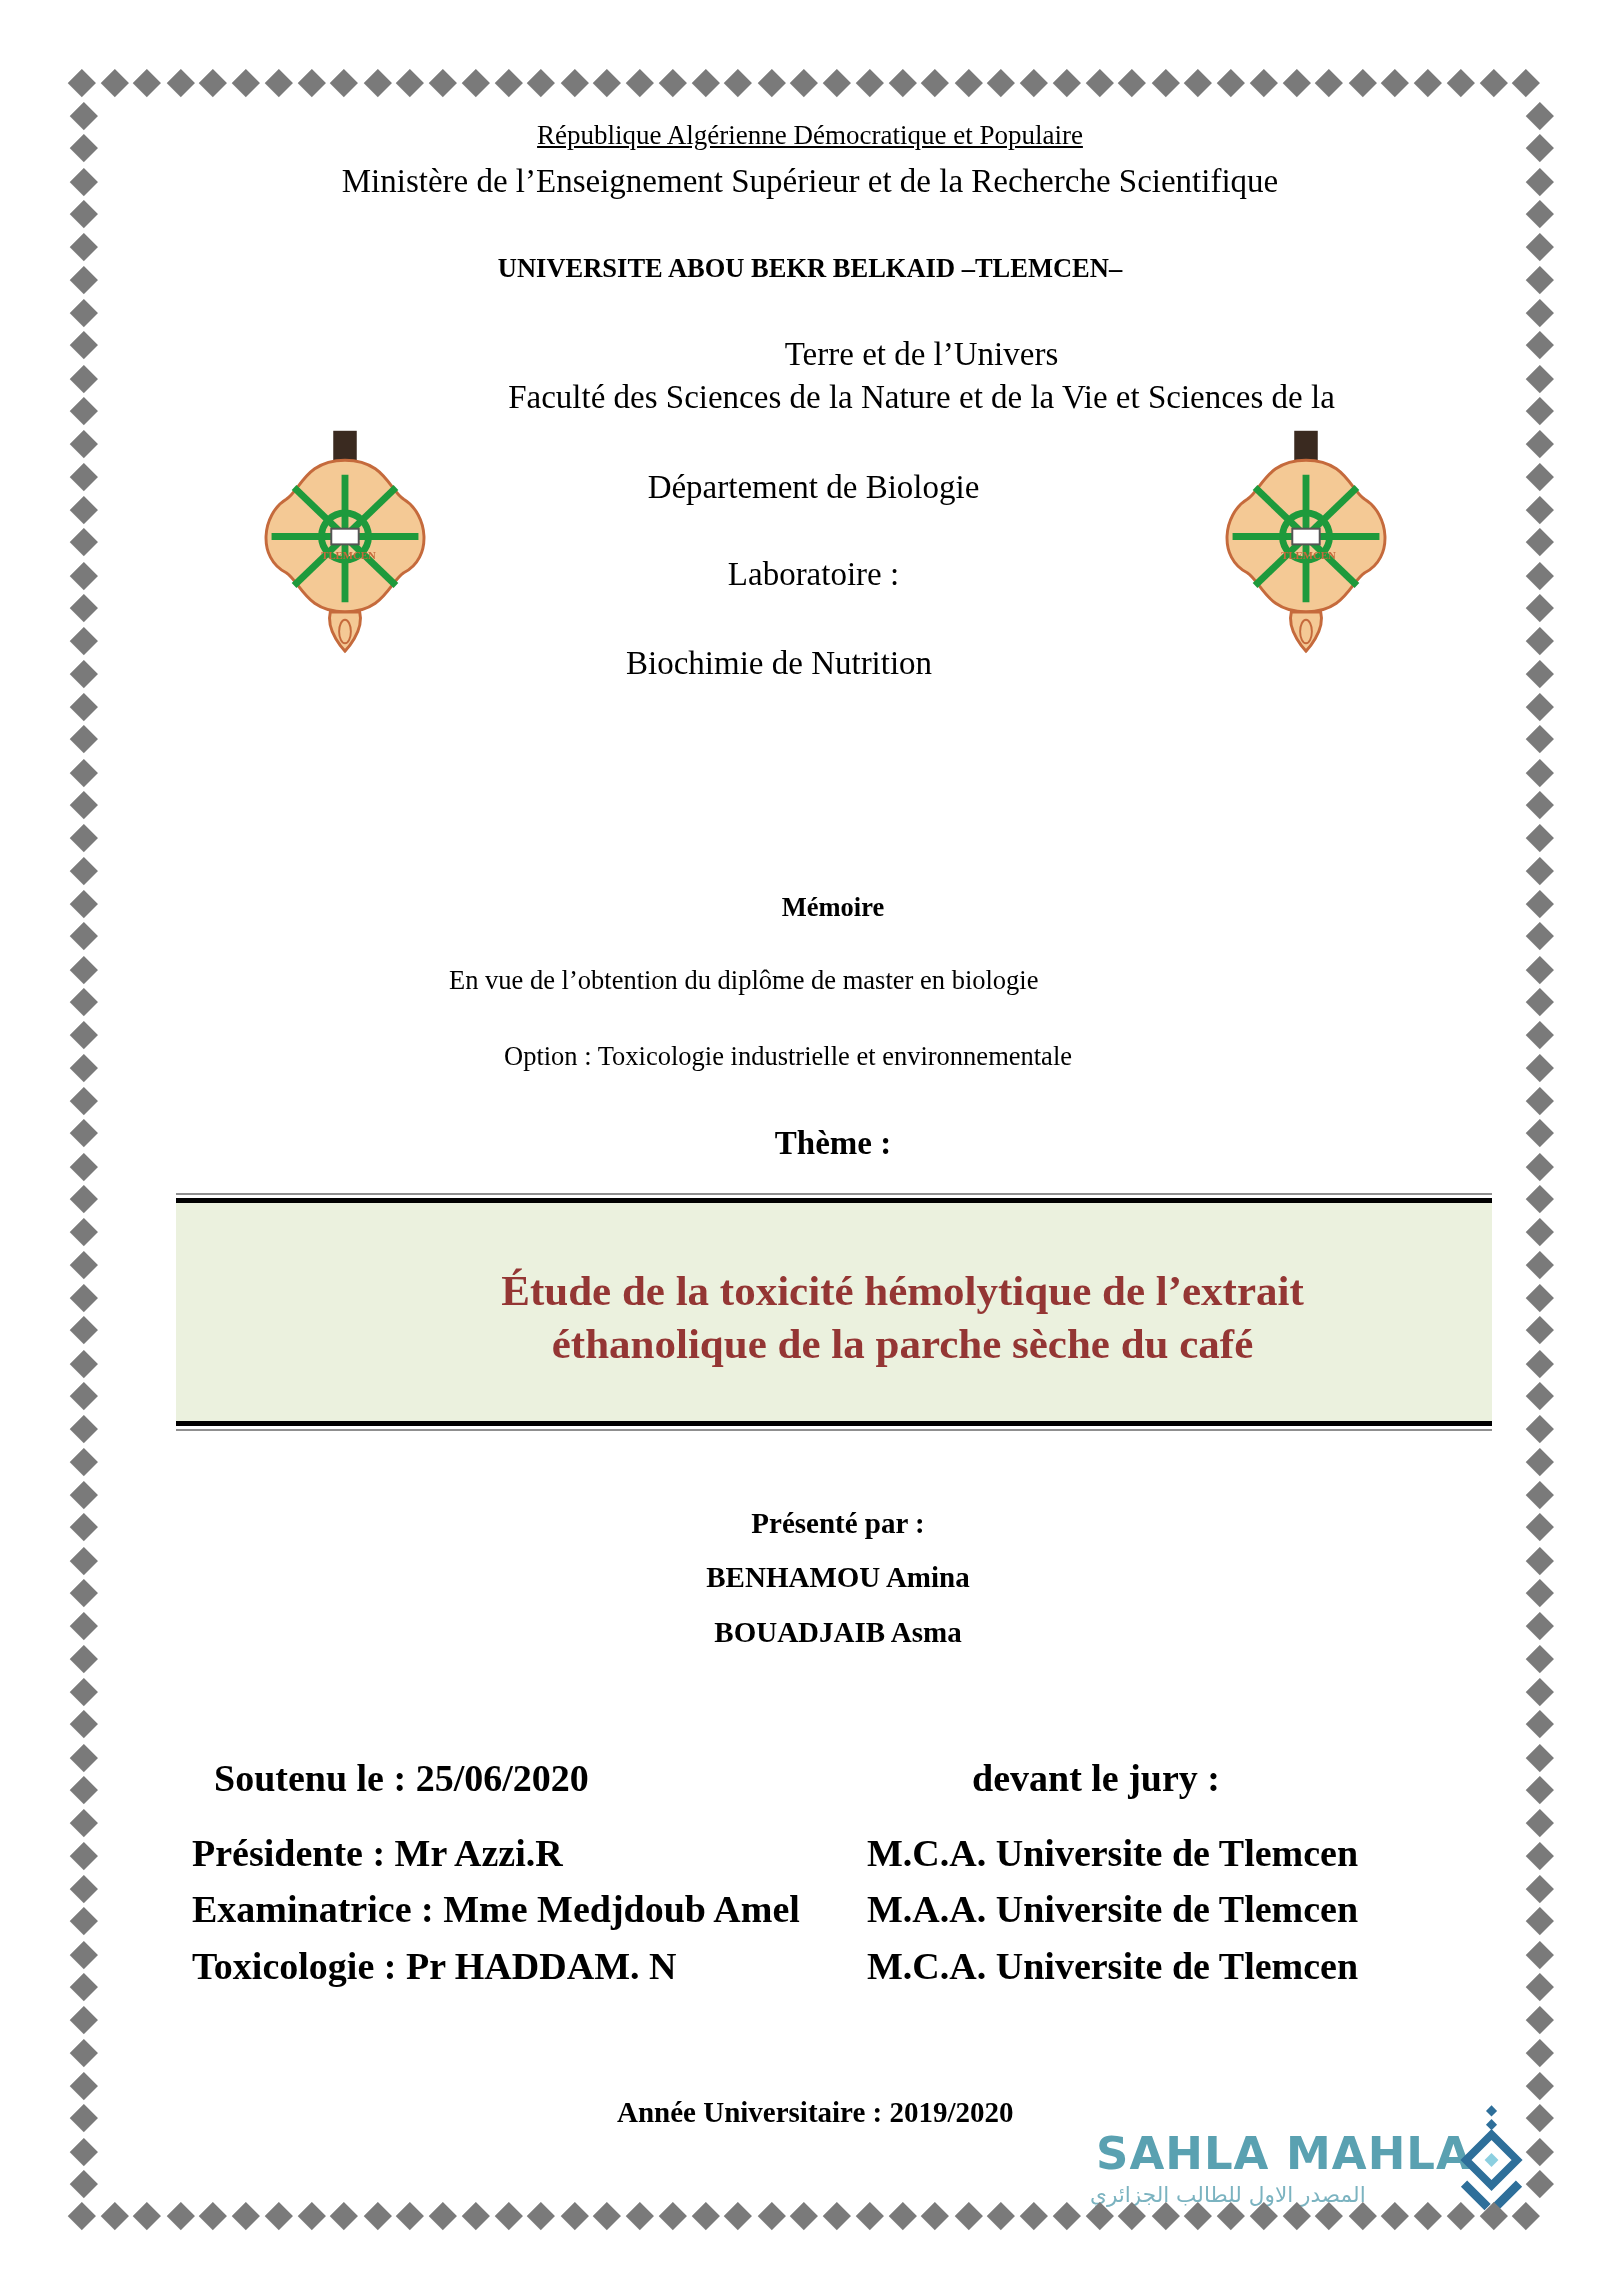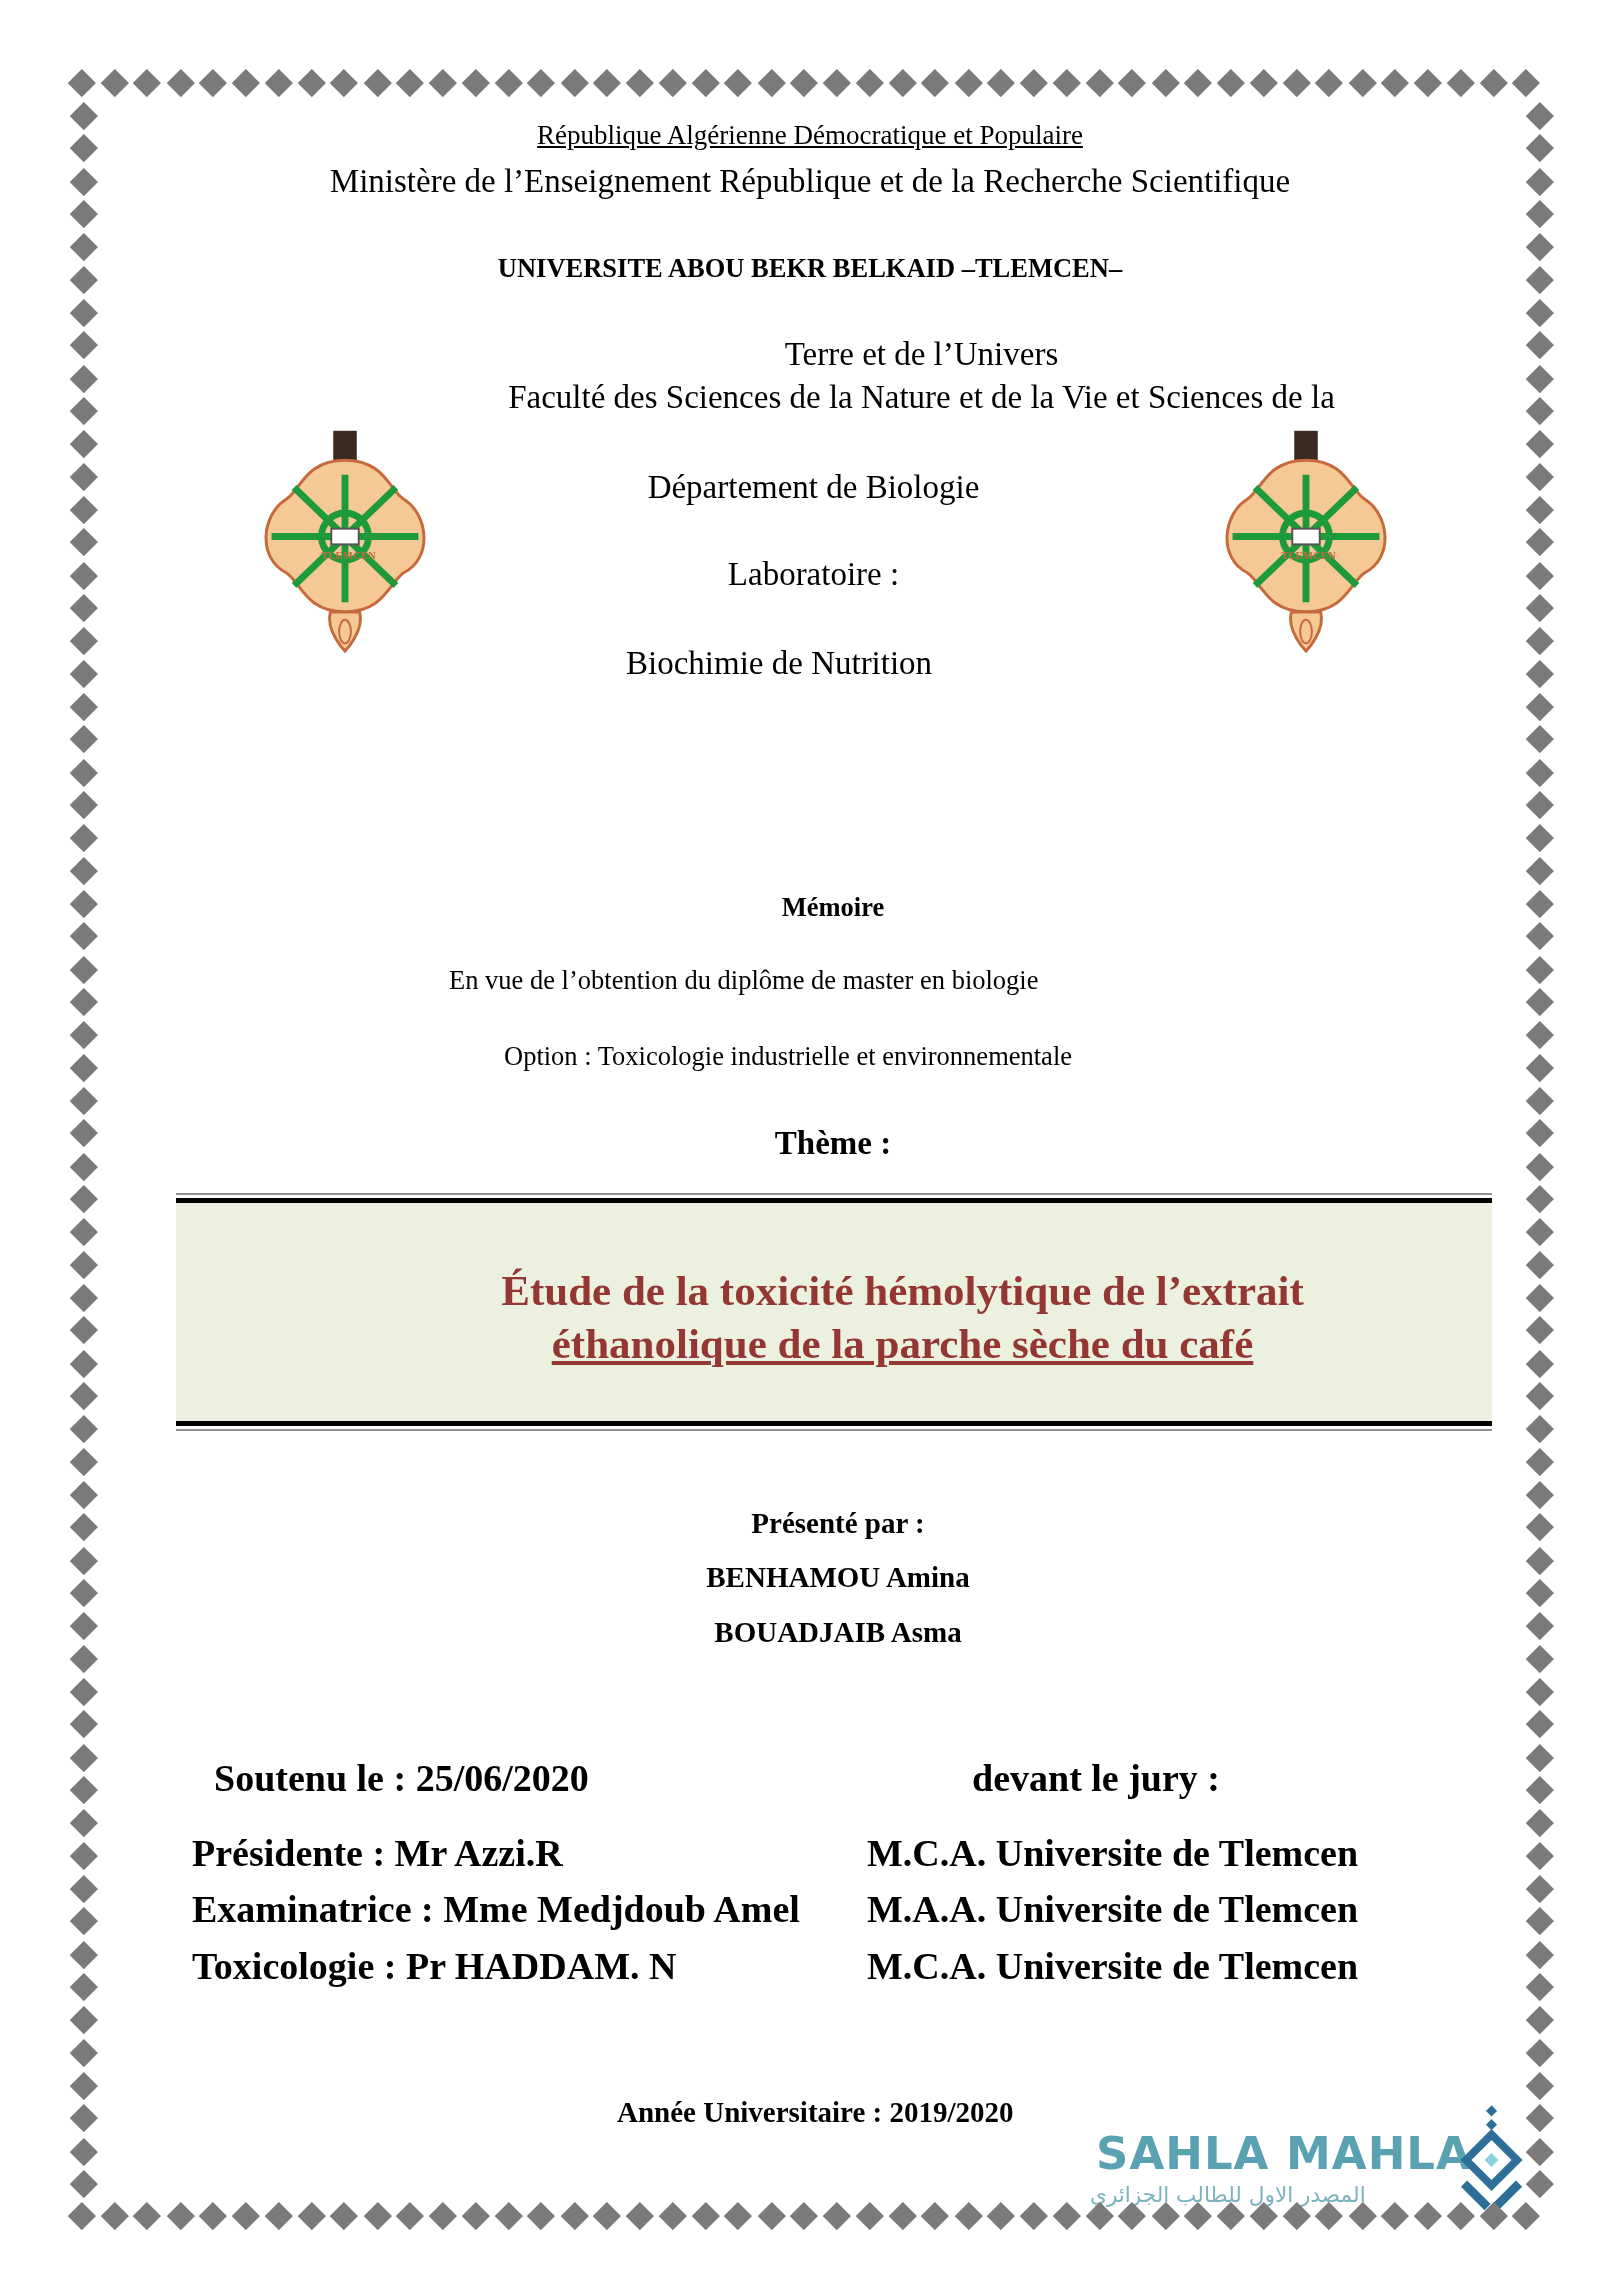--- a/index.html
+++ b/index.html
@@ -30,21 +30,21 @@
 </style>
 </head>
 <body>
 
 <div id="border-top"></div>
 <div id="border-bottom"></div>
 <div id="border-left"></div>
 <div id="border-right"></div>
 
 <div class="abs center t-reg" style="top:120px;font-size:27px;text-decoration:underline;">République Algérienne Démocratique et Populaire</div>
-<div class="abs center t-reg" style="top:163px;font-size:33px;">Ministère de l’Enseignement République et de la Recherche Scientifique</div>
+<div class="abs center t-reg" style="top:163px;font-size:33px;">Ministère de l’Enseignement Supérieur et de la Recherche Scientifique</div>
 <div class="abs center t-bold" style="top:253px;font-size:26.5px;">UNIVERSITE ABOU BEKR BELKAID –TLEMCEN–</div>
 
 <div class="abs t-reg" style="left:412px;width:1019px;text-align:center;top:333px;font-size:33px;line-height:43px;">
   <div>Terre et de l’Univers</div>
   <div>Faculté des Sciences de la Nature et de la Vie et Sciences de la</div>
 </div>
 
 <div class="abs t-reg" style="left:431px;width:765px;text-align:center;top:469px;font-size:33px;">Département de Biologie</div>
 <div class="abs t-reg" style="left:431px;width:765px;text-align:center;top:556px;font-size:33px;">Laboratoire :</div>
 
@@ -89,21 +89,21 @@
 <div class="abs" style="left:1274px;top:549px;width:69px;text-align:center;font-size:10.8px;color:#c56a3c;font-weight:bold;">TLEMCEN</div>
 
 <div class="abs t-bold" style="left:431px;width:804px;text-align:center;top:892px;font-size:26.5px;">Mémoire</div>
 <div class="abs t-reg" style="left:449px;top:965px;font-size:26.5px;">En vue de l’obtention du diplôme de master en biologie</div>
 <div class="abs t-reg" style="left:504px;top:1041px;font-size:26.5px;">Option : Toxicologie industrielle et environnementale</div>
 <div class="abs t-bold" style="left:431px;width:804px;text-align:center;top:1125px;font-size:33px;">Thème :</div>
 
 <div class="title-box"></div>
 <div class="title-text">
   <span style="padding-left:137px;">Étude de la toxicité hémolytique de l’extrait</span>
-  <span style="padding-left:137px;text-decoration:underline;">éthanolique de la parche sèche du café</span>
+  <span style="padding-left:137px;">éthanolique de la parche sèche du café</span>
 </div>
 
 <div class="abs t-bold" style="left:0;width:1676px;text-align:center;top:1507px;font-size:29px;">Présenté par :</div>
 <div class="abs t-bold" style="left:0;width:1676px;text-align:center;top:1561px;font-size:29px;">BENHAMOU Amina</div>
 <div class="abs t-bold" style="left:0;width:1676px;text-align:center;top:1616px;font-size:29px;">BOUADJAIB Asma</div>
 
 <div class="jury-row" style="left:214px;top:1756px;">Soutenu le : 25/06/2020</div>
 <div class="jury-row" style="left:972px;top:1756px;">devant le jury :</div>
 
 <div class="jury-row" style="left:192px;top:1831px;">Présidente : Mr Azzi.R</div>

